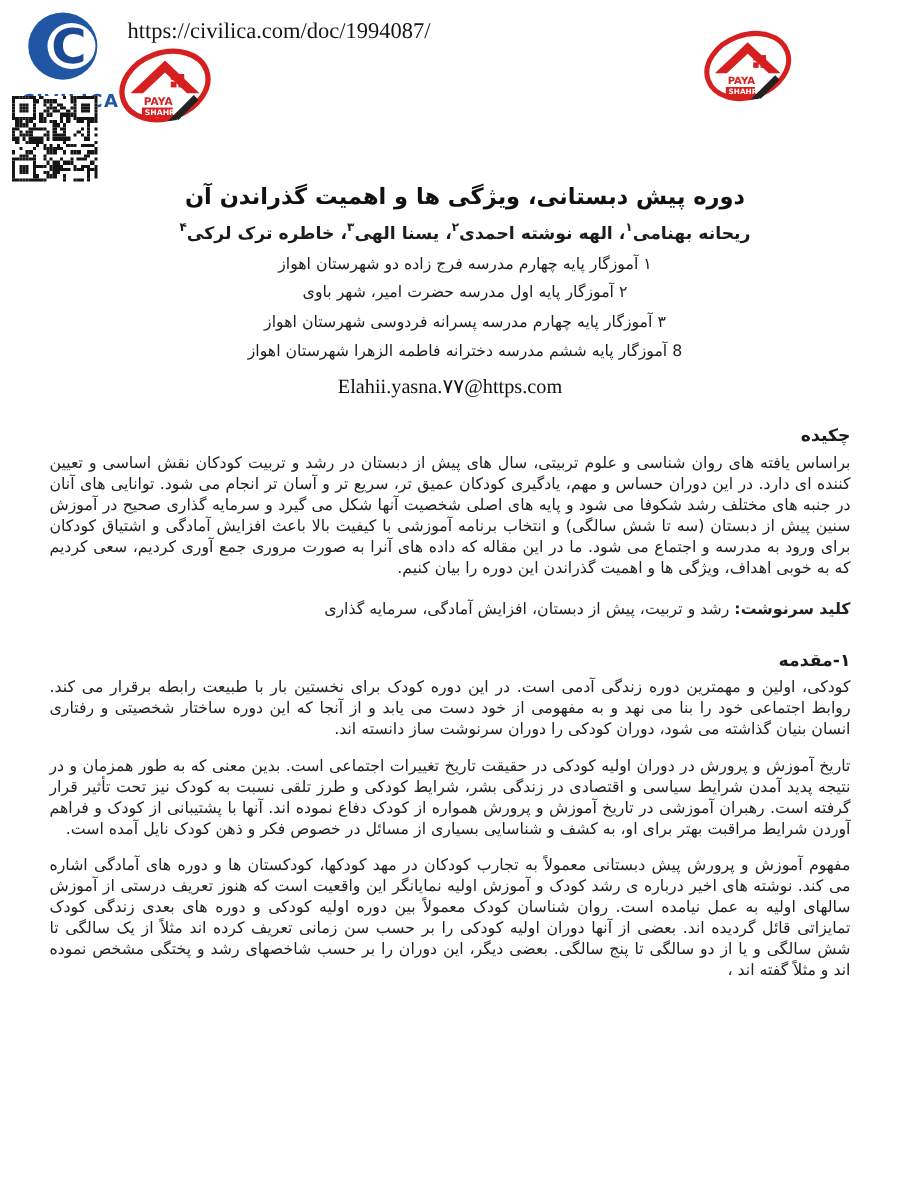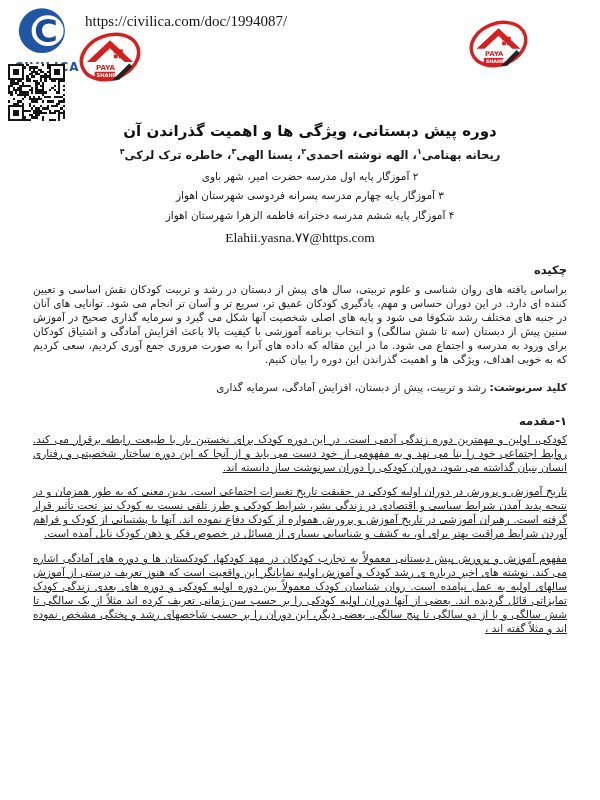--- a/index.html
+++ b/index.html
@@ -25,21 +25,21 @@
   .authors { text-align:center; direction:rtl; font-weight:bold; font-size:11.5px; margin-top:7px; }
   .authors sup { font-size:8px; }
   .affiliations { margin-top:5px; }
   .affiliation { text-align:center; direction:rtl; font-size:10.5px; line-height:19.5px; }
   .email { text-align:center; direction:ltr; font-family:"Liberation Serif",serif; font-size:13.5px; margin-top:4px; color:#111; text-decoration:none; display:block; }
 
   .section-heading { direction:rtl; text-align:right; font-weight:bold; font-size:11.5px; margin-top:17px; }
   .body-par { direction:rtl; text-align:justify; font-size:10.5px; line-height:14px; margin-top:5px; color:#222; }
   .keywords { direction:rtl; text-align:right; font-size:10.5px; line-height:20px; color:#222; }
   .keywords .kw-label { font-weight:bold; }
-  .intro-par { margin-top:0;text-decoration:underline; }
+  .intro-par { margin-top:0; }
   .intro-par.first { margin-top:4px; }
 </style>
 </head>
 <body>
 
 <div class="page">
 
   <div class="civilica-logo">
     <svg width="64" height="52" viewBox="0 0 100 80">
       <ellipse cx="42" cy="38" rx="36" ry="35" fill="#2156a4"></ellipse>
@@ -395,23 +395,24 @@
 
   <div class="content">
     <div class="title-block">
       <div class="paper-title">دوره پیش دبستانی، ویژگی ها و اهمیت گذراندن آن</div>
 
       <div class="authors">
         <span class="author"><span>ریحانه بهنامی</span><sup>۱</sup><span>، </span></span><span class="author"><span>الهه نوشته احمدی</span><sup>۲</sup><span>، </span></span><span class="author"><span>یسنا الهی</span><sup>۳</sup><span>، </span></span><span class="author"><span>خاطره ترک لرکی</span><sup>۴</sup><span></span></span>
       </div>
 
       <div class="affiliations">
+        <div class="affiliation">۱ آموزگار پایه چهارم مدرسه فرج زاده دو شهرستان اهواز</div>
         <div class="affiliation">۲ آموزگار پایه اول مدرسه حضرت امیر، شهر باوی</div>
         <div class="affiliation">۳ آموزگار پایه چهارم مدرسه پسرانه فردوسی شهرستان اهواز</div>
-        <div class="affiliation">۴ آموزگار پایه ششم مدرسه دخترانه فاطمه الزهرا شهرستان اهواز</div>
+        <div class="affiliation">8 آموزگار پایه ششم مدرسه دخترانه فاطمه الزهرا شهرستان اهواز</div>
       </div>
     </div>
 
     <a class="email" href="#">Elahii.yasna.۷۷@https.com</a>
 
     <div class="section-heading">چکیده</div>
     <p class="body-par">براساس یافته های روان شناسی و علوم تربیتی، سال های پیش از دبستان در رشد و تربیت کودکان نقش اساسی و تعیین کننده ای دارد. در این دوران حساس و مهم، یادگیری کودکان عمیق تر، سریع تر و آسان تر انجام می شود. توانایی های آنان در جنبه های مختلف رشد شکوفا می شود و پایه های اصلی شخصیت آنها شکل می گیرد و سرمایه گذاری صحیح در آموزش سنین پیش از دبستان (سه تا شش سالگی) و انتخاب برنامه آموزشی با کیفیت بالا باعث افزایش آمادگی و اشتیاق کودکان برای ورود به مدرسه و اجتماع می شود. ما در این مقاله که داده های آنرا به صورت مروری جمع آوری کردیم، سعی کردیم که به خوبی اهداف، ویژگی ها و اهمیت گذراندن این دوره را بیان کنیم.</p>
     <div class="keywords">
       <span class="kw-label">کلید سرنوشت:</span>
       <span>رشد و تربیت، پیش از دبستان، افزایش آمادگی، سرمایه گذاری</span>

